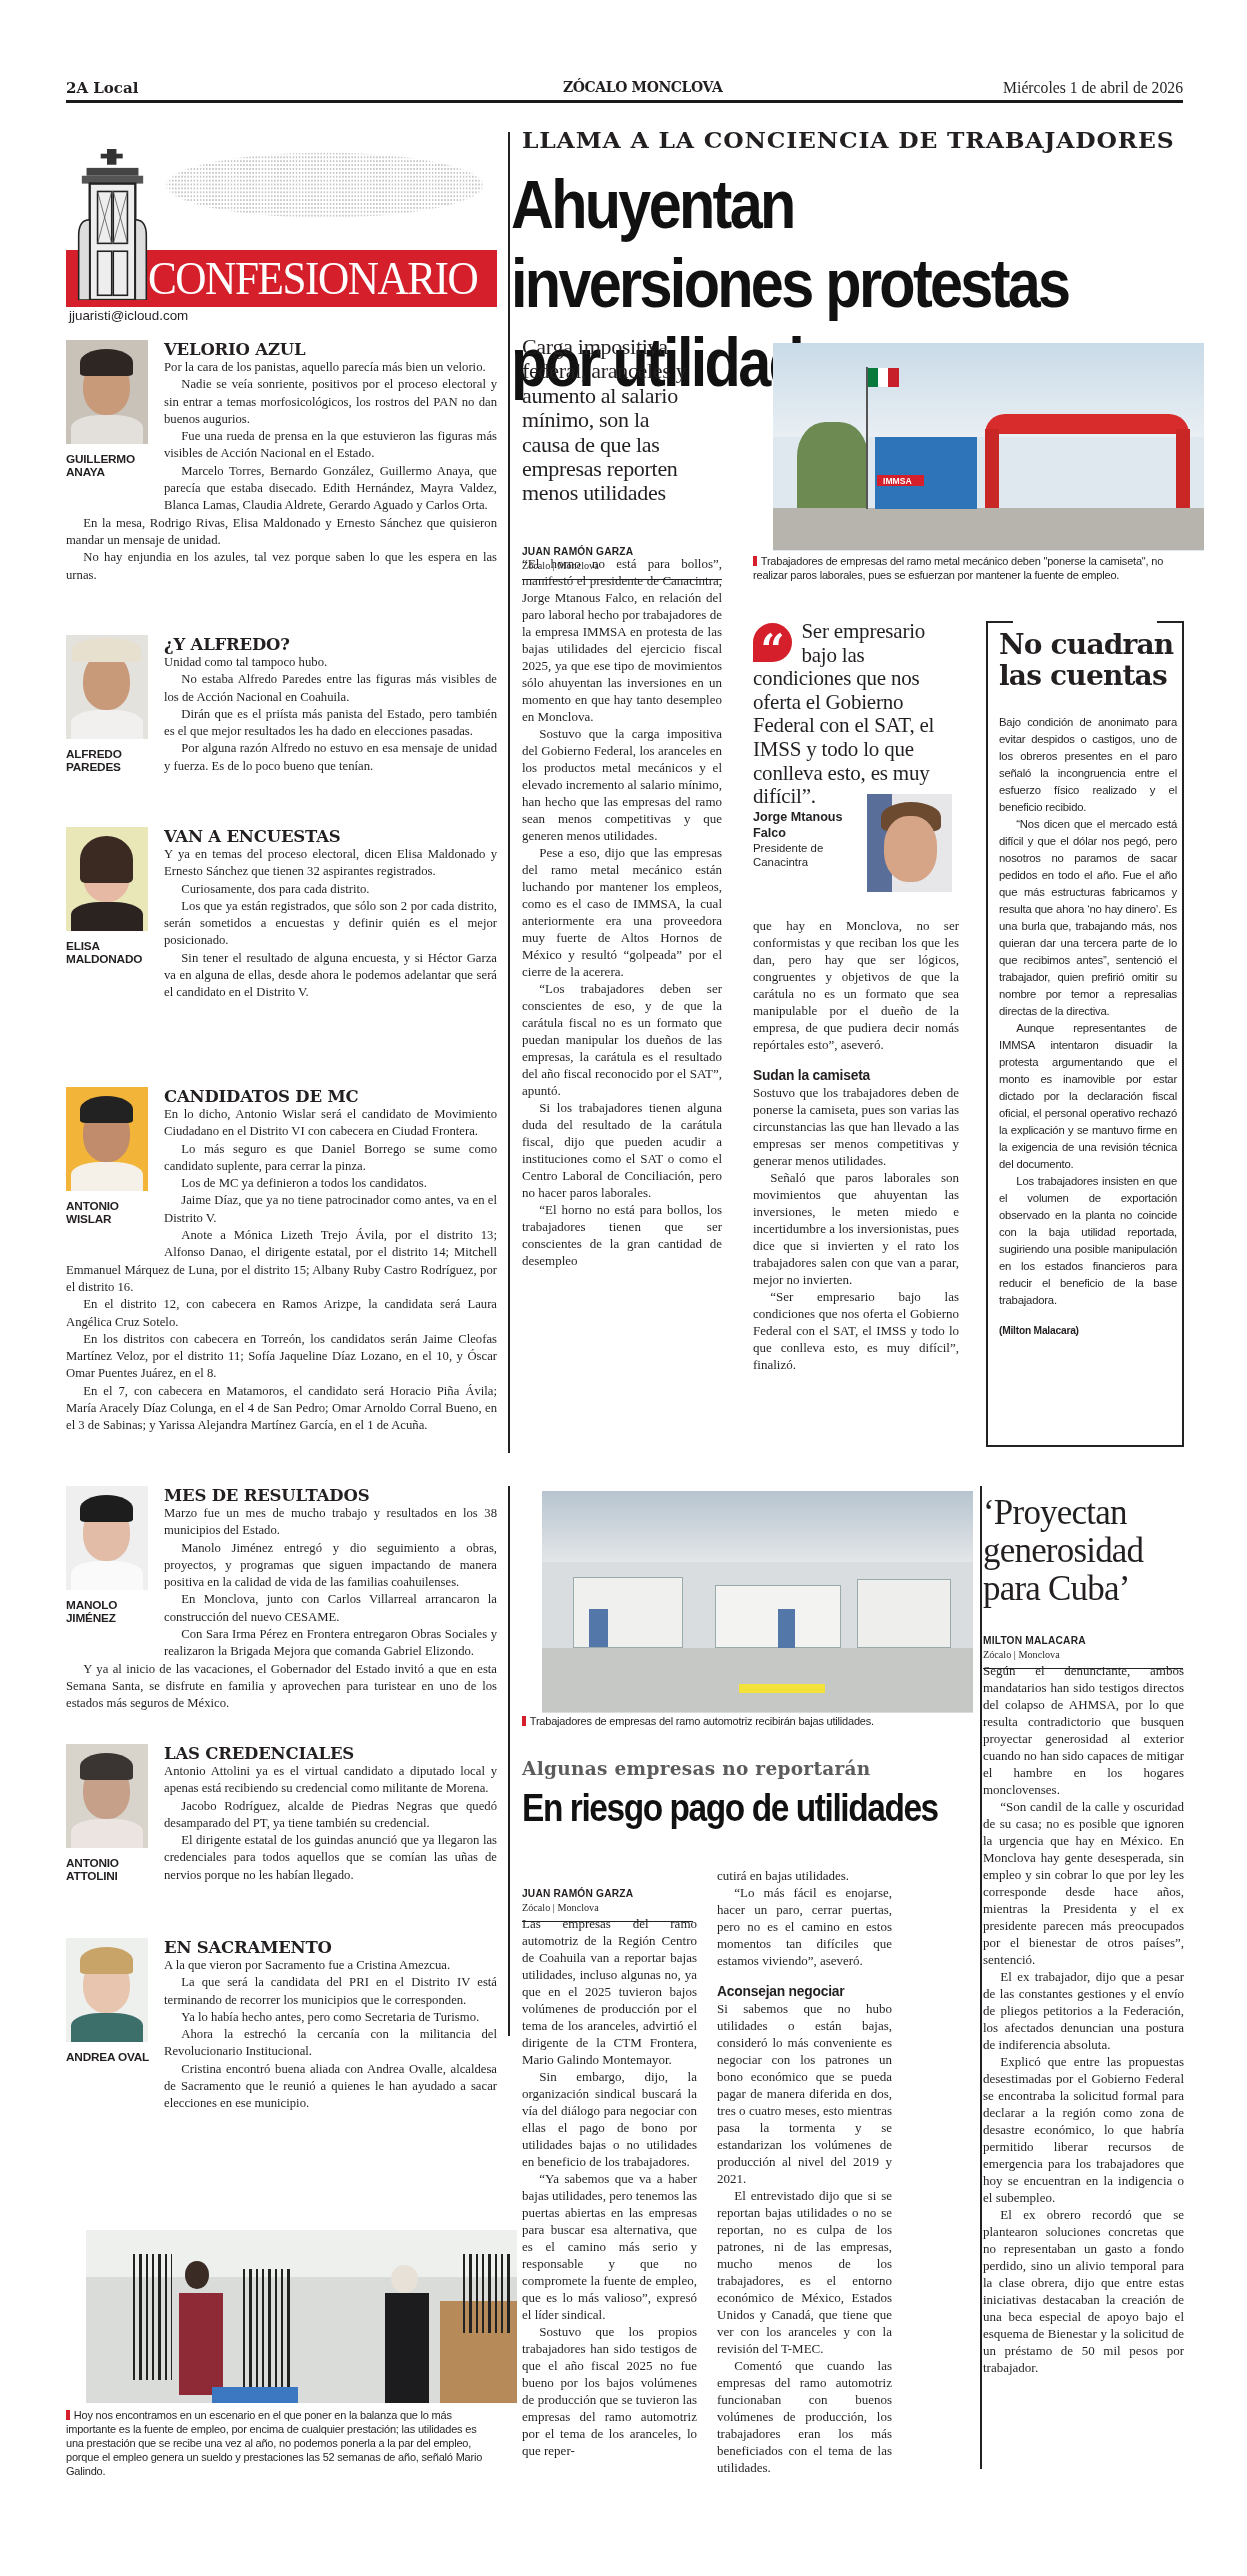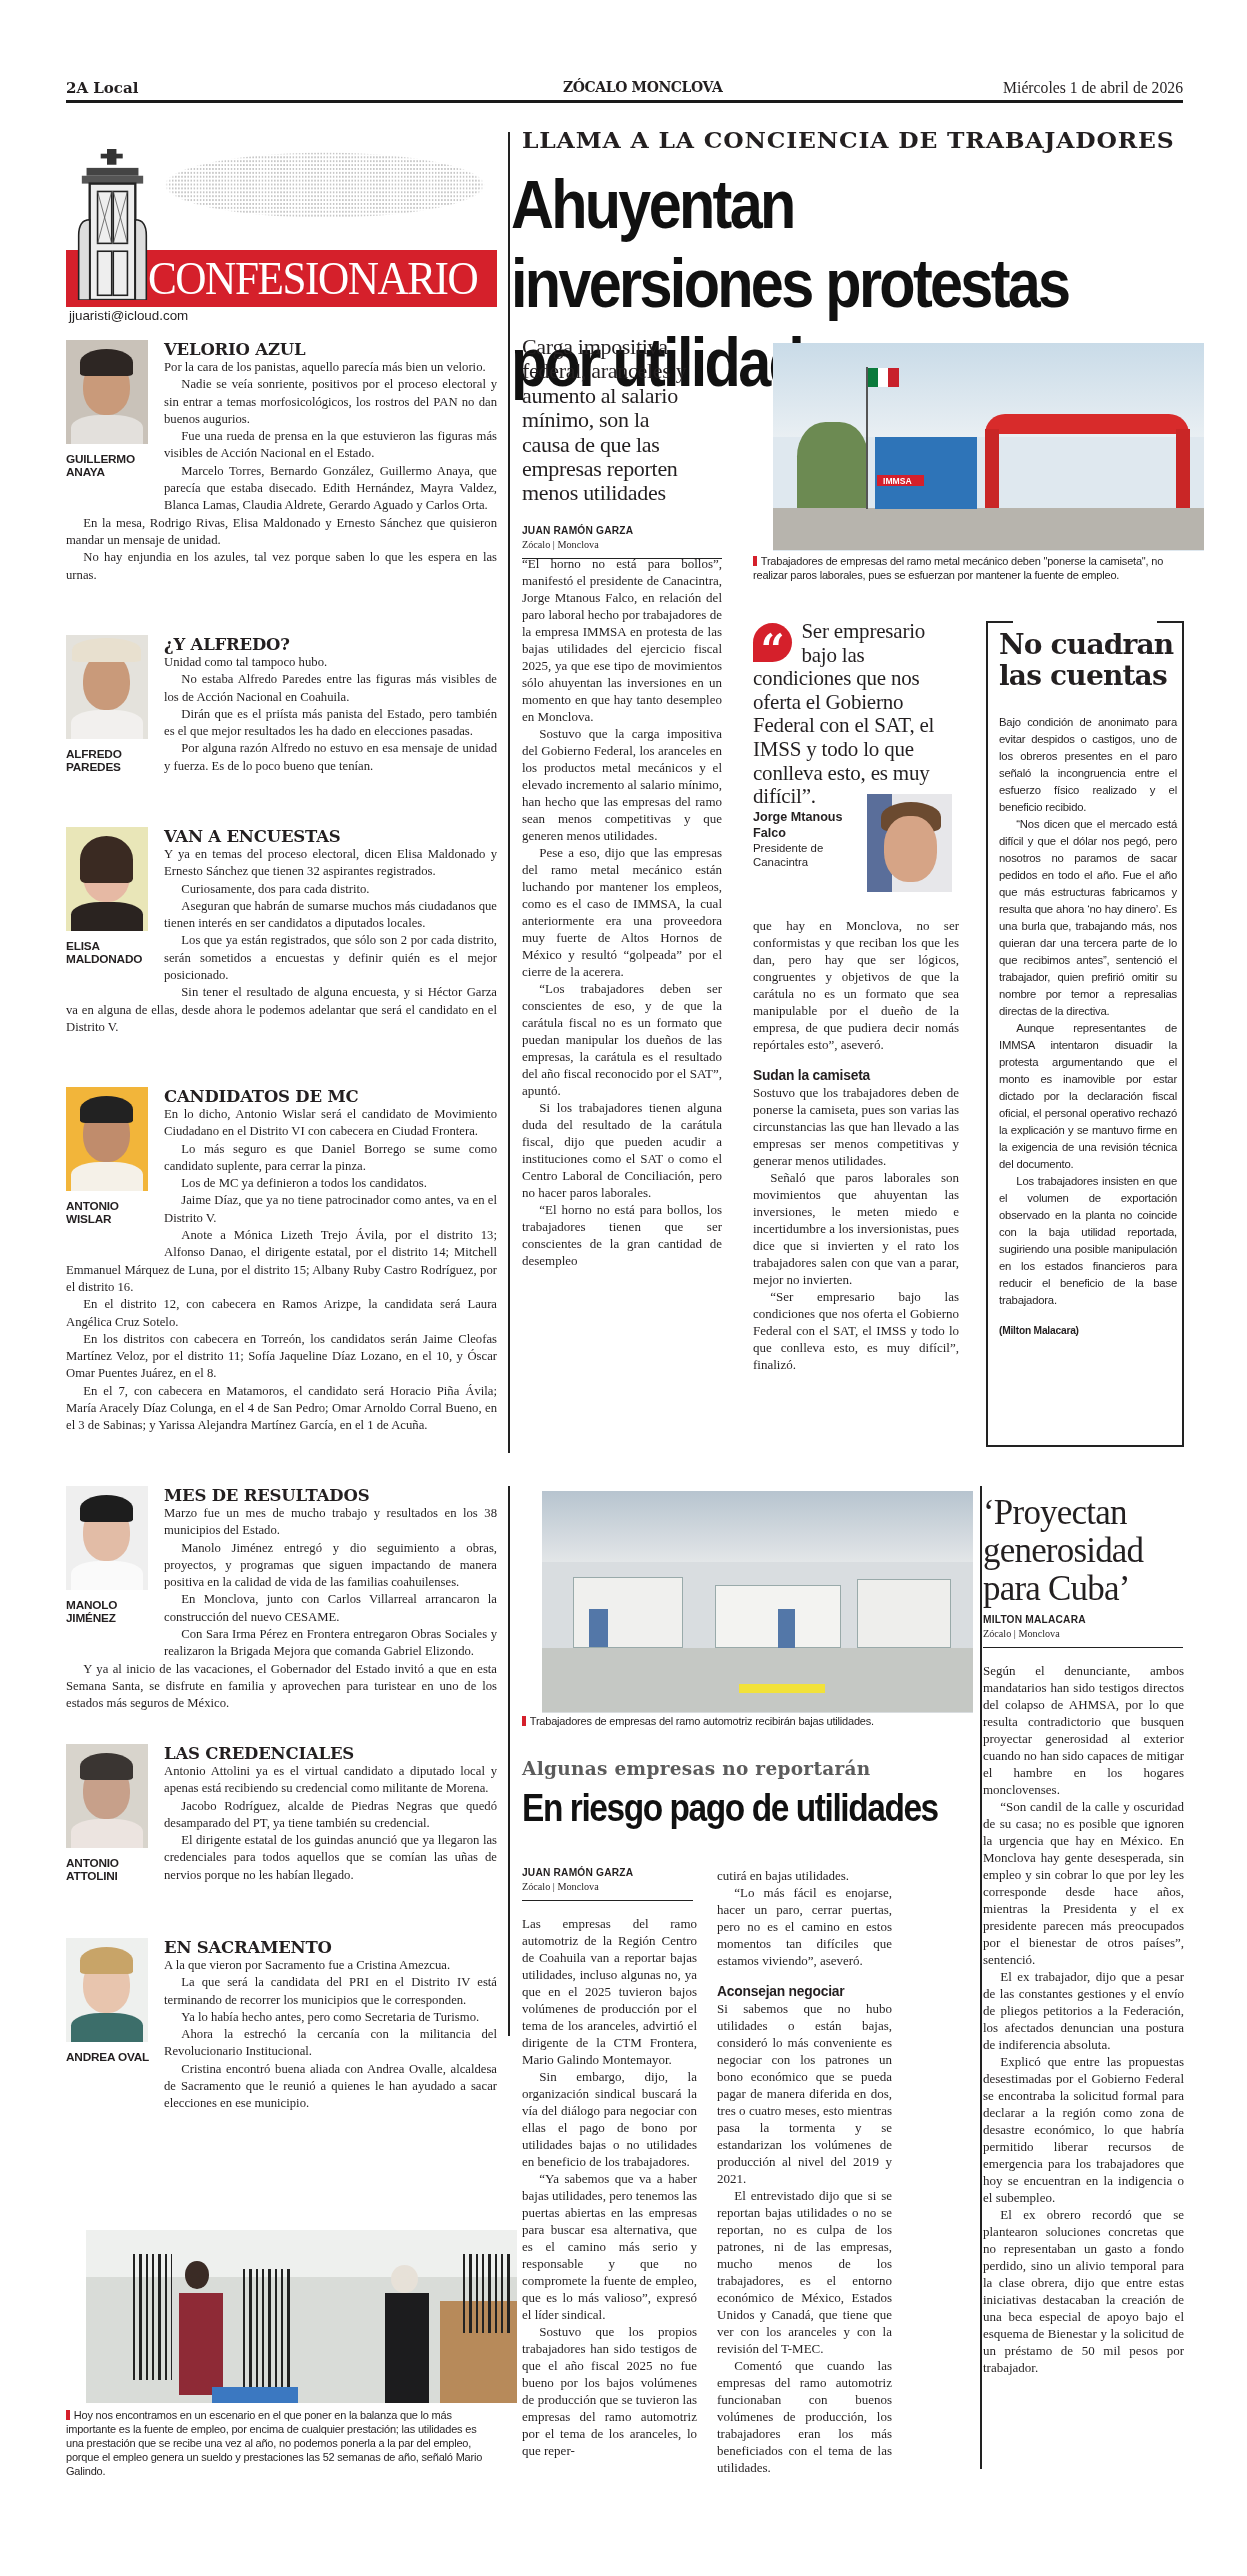--- a/index.html
+++ b/index.html
@@ -34,21 +34,21 @@
   .item .ibody { font-family: "Liberation Serif", serif; font-size: 12.7px; line-height: 17.3px; text-align: justify; hyphens: auto; }
   .item .ibody p { text-indent: 17.3px; }
   .item .ibody p.first { text-indent: 0; }
   .float-pad { float: left; width: 98px; height: 145px; }
 
   
   .rule-v { position: absolute; background: #222; width: 1.6px; }
   .kicker { position: absolute; left: 522px; top: 126px; font-family: "DejaVu Serif", serif; font-weight: bold; font-size: 23px; letter-spacing: 0.8px; transform: scaleX(1.02); transform-origin: left; }
   .headline { position: absolute; left: 511px; top: 165px; width: 684px; font-family: "Liberation Sans", sans-serif; font-weight: bold; font-size: 69px; line-height: 79px; letter-spacing: -3.1px; transform: scaleX(0.86); transform-origin: left; color: #111; }
   .deck { position: absolute; left: 522px; top: 335px; width: 165px; font-family: "Liberation Serif", serif; font-size: 22px; line-height: 24.4px; letter-spacing: -0.3px; }
-  .byline { position: absolute; font-family: "Liberation Sans", sans-serif; }
+  .byline { position: absolute; font-family: "Liberation Sans", sans-serif; margin-top: 21px; }
   .byline .bn { font-weight: bold; font-size: 10.2px; letter-spacing: 0.2px; }
   .byline .bs { font-family: "Liberation Serif", serif; font-size: 10.2px; margin-top: 3.1px; }
   .byline .bl { height: 0.8px; background: #222; margin-top: 7.9px; }
 
   .col { position: absolute; font-family: "Liberation Serif", serif; font-size: 13px; line-height: 17px; text-align: justify; hyphens: auto; }
   .col p { text-indent: 17.3px; }
   .col p.first { text-indent: 0; }
   .col h4 { font-family: "Liberation Sans", sans-serif; font-size: 13.8px; font-weight: bold; margin-top: 14px; letter-spacing: -0.2px; }
 
   .photo-box { position: absolute; overflow: hidden; margin-left: 20px; }
@@ -148,21 +148,20 @@
       <div class="body" style="background:#2a2320"></div>
       <div class="face" style="background:#e6b9a4"></div>
       <div class="hair" style="background:#3a2a22;height:47px"></div>
     </div>
   <div class="pname">ELISA MALDONADO</div>
   <div class="ihead">VAN A ENCUESTAS</div>
   <div class="ibody">
     <div class="float-pad"></div>
     <p class="first">Y ya en temas del proceso electoral, dicen Elisa Maldonado y Ernesto Sánchez que tienen 32 aspirantes registrados.</p>
     <p>Curiosamente, dos para cada distrito.</p>
-    <p>Aseguran que habrán de sumarse muchos más ciudadanos que tienen interés en ser candidatos a diputados locales.</p>
     <p>Los que ya están registrados, que sólo son 2 por cada distrito, serán sometidos a encuestas y definir quién es el mejor posicionado.</p>
     <p>Sin tener el resultado de alguna encuesta, y si Héctor Garza va en alguna de ellas, desde ahora le podemos adelantar que será el candidato en el Distrito V.</p>
   </div>
 </div>
 
 <div class="item" style="top:1087px">
   <div class="photo" style="background:#f2b53a">
       <div class="body" style="background:#f5f1e8"></div>
       <div class="face" style="background:#c08c6c"></div>
       <div class="hair" style="background:#222"></div>

